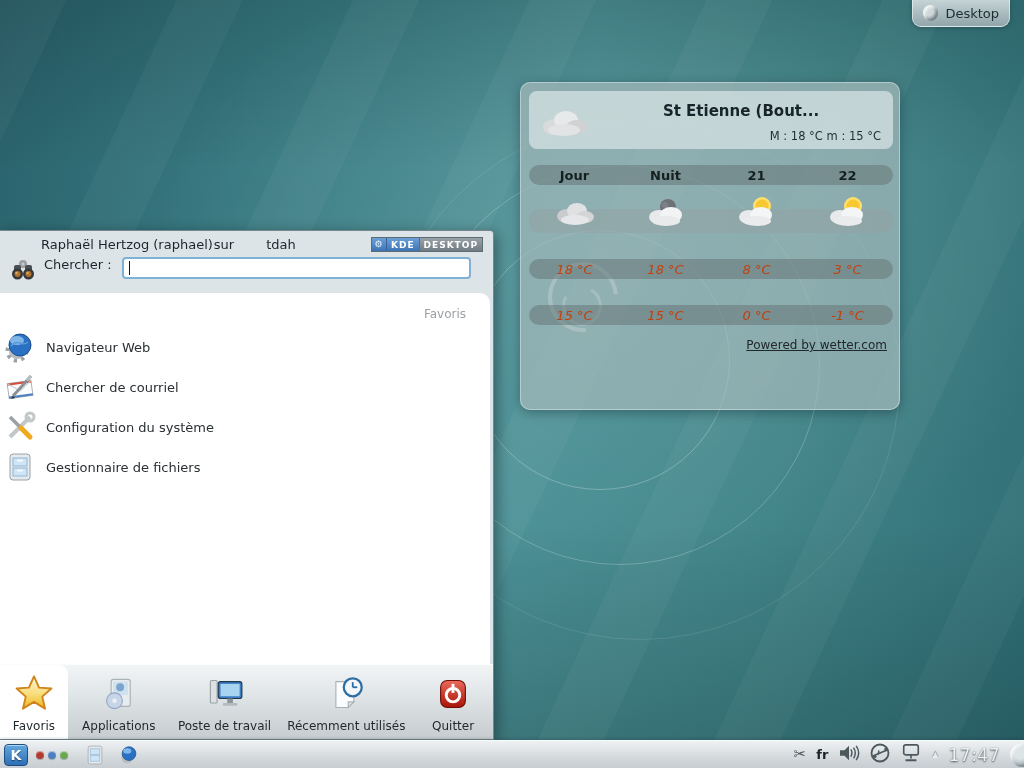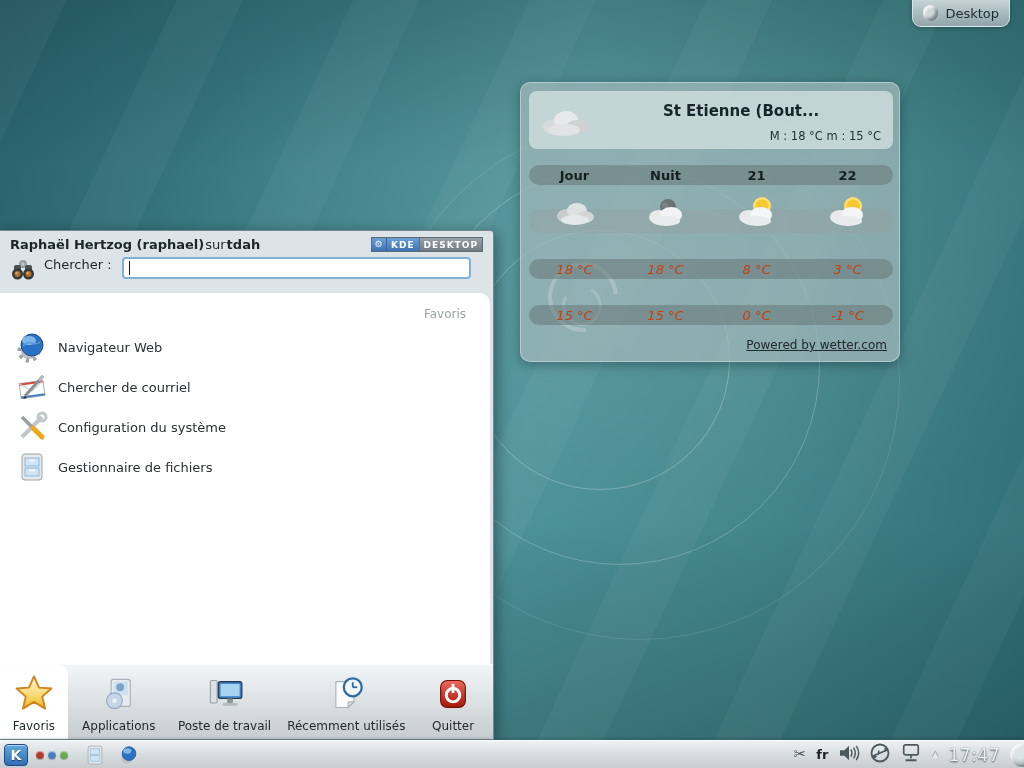--- a/index.html
+++ b/index.html
@@ -23,21 +23,21 @@
   .toolbox { position:absolute; top:0; right:14px; width:98px; height:27px; z-index:2;
     background:linear-gradient(rgba(210,220,223,0.92), rgba(158,173,178,0.88));
     border:1px solid rgba(235,245,247,0.65); border-top:none; border-radius:0 0 9px 9px;
     display:flex; align-items:center; gap:7px; padding:0 10px; box-shadow:0 1px 4px rgba(0,20,25,0.3); }
   .cashew { width:16px; height:16px; border-radius:50%;
     background:radial-gradient(circle at 38% 38%, #cfd8da 0 35%, #99a6aa 70%, #8b989c 100%);
     box-shadow:inset 2px 2px 3px rgba(255,255,255,0.8), inset -2px -2px 3px rgba(90,105,110,0.6); }
   .toolbox .lbl { font-size:13px; color:#1e2c32; }
 
   
-  .weather { position:absolute; left:520px; top:82px; width:380px; height:280px; z-index:2;
+  .weather { position:absolute; left:520px; top:82px; width:380px; height:328px; z-index:2;
     background:rgba(163,184,186,0.72); border:1px solid rgba(215,230,232,0.55);
     border-radius:10px; box-shadow:0 3px 12px rgba(0,20,30,0.35); }
   .w-head { position:absolute; left:8px; top:8px; width:364px; height:58px;
     background:rgba(212,224,226,0.78); border-radius:8px; }
   .w-head .cloudart { position:absolute; left:10px; top:12px; }
   .w-title { position:absolute; left:70px; right:10px; top:11px; text-align:center;
     font-size:15px; font-weight:bold; color:#17252b; }
   .w-minmax { position:absolute; right:12px; top:38px; font-size:11.5px; color:#1f2e34; }
   .w-band { position:absolute; left:8px; width:364px; border-radius:10px;
     display:grid; grid-template-columns:repeat(4,1fr); align-items:center; text-align:center; }
@@ -51,38 +51,38 @@
   .w-night  { top:222px; }
   .w-link { position:absolute; right:12px; top:255px; font-size:12px; color:#20282c;
     text-decoration:underline; cursor:pointer; }
 
   
   .kickoff { position:absolute; left:0; top:230px; width:494px; height:510px; z-index:3;
     background:#dde4e7; border:1px solid #76868c; border-left:none; border-radius:0 4px 0 0;
     box-shadow:3px 3px 14px rgba(0,15,20,0.4); }
   .k-titlebar { position:absolute; left:0; top:0; right:0; height:26px; display:flex; align-items:center; padding:0 10px; }
   .k-title { font-size:13px; color:#1c262a; }
-  .k-title b { font-weight:bold; }
+  .k-title b { font-weight:normal;margin-left:31px; }
   .k-title .mid { font-weight:normal; padding:0 1px; }
   .k-badge { margin-left:auto; display:flex; align-items:stretch; height:15px;
     border:1px solid #5c6c72; font-size:9px; font-weight:bold; letter-spacing:1px; color:#fff; }
   .k-badge .bicon { width:15px; background:#4a86c8 linear-gradient(#6ba0d8,#3c74b4); display:flex; align-items:center; justify-content:center;
     color:#eaf2fa; font-size:9px; border-right:1px solid #3a6498; }
   .k-badge .bkde { background:linear-gradient(#6ba0d8,#3c74b4); padding:1px 4px 0; display:flex; align-items:center; }
   .k-badge .bdesk { background:linear-gradient(#98a2a8,#717c82); padding:1px 4px 0; display:flex; align-items:center; border-left:1px solid #5c6c72; }
   .k-search { position:absolute; left:0; top:26px; right:0; height:36px; display:flex; align-items:flex-start; padding:0 22px 0 10px; }
   .k-search .slabel { font-size:13px; color:#1c262a; margin:0 10px 0 8px; }
   .k-inputwrap { flex:1; position:relative; height:22px; }
   .k-input { width:100%; height:22px; border:2px solid #7fb0d6; border-radius:4px; background:#fff;
     font-size:13px; padding:0 6px; outline:none; font-family:inherit; }
   .k-caret { position:absolute; left:7px; top:4px; width:1px; height:14px; background:#111; }
   .k-content { position:absolute; left:0; top:62px; right:3px; bottom:75px; background:#fff; border-radius:0 10px 0 0; }
   .k-crumb { position:absolute; right:24px; top:14px; font-size:12px; color:#9aa1a5; }
   .k-list { position:absolute; left:0; top:34px; right:0; }
-  .k-item { height:40px; display:flex; align-items:center; padding-left:16px; cursor:pointer; }
+  .k-item { height:40px; display:flex; align-items:center; padding-left:4px; cursor:pointer; }
   .k-item .ic { width:32px; height:32px; margin-right:10px; flex:none; }
   .k-item .lab { font-size:13px; color:#2b3033; }
   .k-tabs { position:absolute; left:0; bottom:0; width:100%; height:75px; display:flex;
     background:linear-gradient(#f2f5f6, #e0e5e7 40%, #c6cccf 100%); border-top:1px solid #fbfdfd; border-radius:0 0 3px 0; }
   .k-tab { display:flex; flex-direction:column; align-items:center; justify-content:flex-end; padding-bottom:6px; cursor:pointer; }
   .k-tab .tlabel { font-size:12px; color:#1e272b; margin-top:3px; }
   .k-tab.active { background:#fff; border-radius:0 9px 0 0; }
   .t-favoris { width:68px; } .t-apps { width:102px; } .t-poste { width:110px; } .t-recent { width:134px; } .t-quit { width:80px; }
 
   

